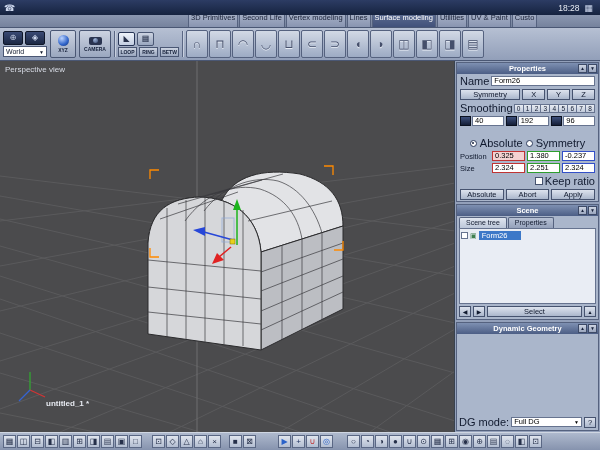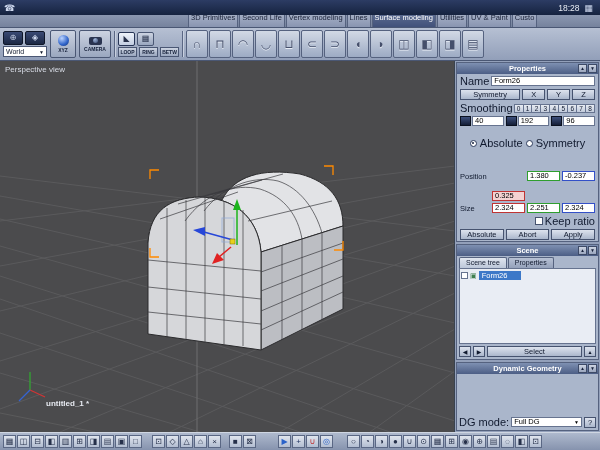--- a/index.html
+++ b/index.html
@@ -91,21 +91,21 @@
   .cnt { display:flex; align-items:center; gap:1px; flex:1; }
   .cicon { width:11px; height:10px; background:linear-gradient(#3d4f7c,#131d36); border:1px solid #0a101f; }
   .cval { flex:1; }
   .radio-row { justify-content:center; gap:3px;margin-top:9px; }
   .radio { width:7px; height:7px; border:1px solid #2c3a5c; border-radius:50%; background:#fff; position:relative; }
   .radio.on::after { content:""; position:absolute; inset:1.5px; background:#17223c; border-radius:50%; }
   .trow { display:flex; gap:2px; padding:1px 3px; align-items:center; }
   .tlabel { width:30px; font-size:7.5px; color:#10192e; }
   .tfield { flex:1; background:#fff; height:10px; font-size:7.5px; line-height:8px; padding:0 2px; border:1px solid #999; }
   .tfield.x { border-color:#c03434; } .tfield.y { border-color:#2f9e2f; } .tfield.z { border-color:#3350c8; }
-  .trow:first-of-type .tfield.x { background:#f4d2d2;margin-top:40px; }
+  .trow:first-of-type .tfield.x { background:#f4d2d2; }
   .keep-row { justify-content:flex-end; }
   .chk { width:8px; height:8px; background:#fff; border:1px solid #46536f; }
   .btn-row .pbtn { flex:1; }
 
   .scene-tabs { display:flex; padding:1px 2px 0; gap:1px; }
   .stab { font-size:7px; padding:0 6px; height:11px; line-height:10px; color:#10192e;
           background:linear-gradient(#b7c1d4,#94a1ba); border:1px solid #55627f;
           border-bottom:none; border-radius:2px 2px 0 0; }
   .stab.active { background:linear-gradient(#dfe5ef,#bcc7d9); }
   .tree { margin:0 2px; background:#e9edf4; border:1px solid #66738f; height:76px; overflow:hidden; padding:1px; }

